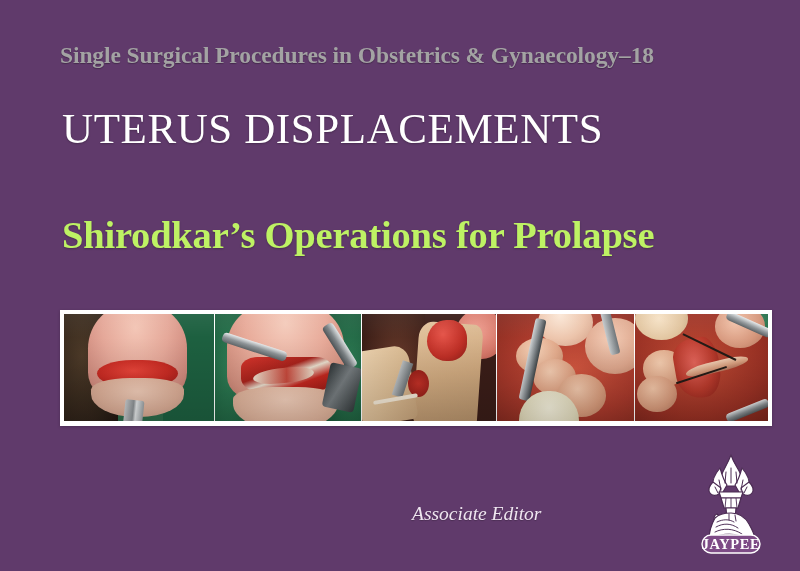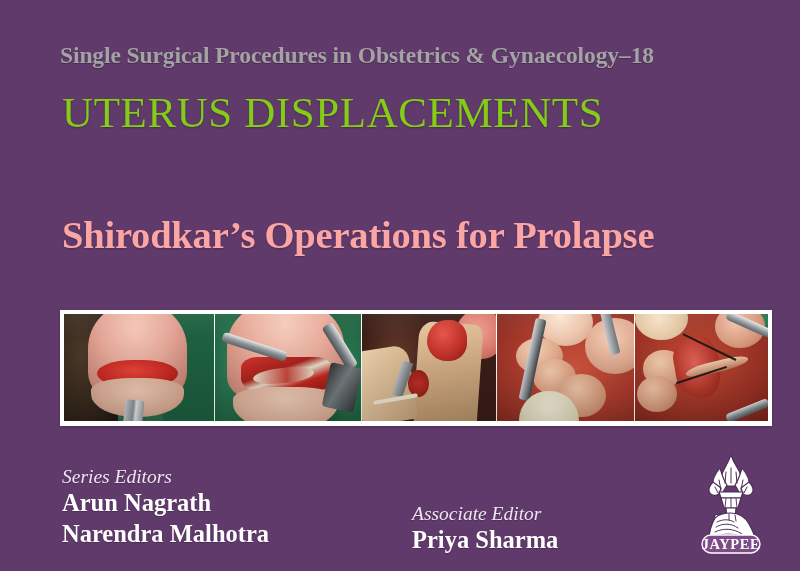--- a/index.html
+++ b/index.html
@@ -28,22 +28,22 @@
     font-size: 23.5px;
     letter-spacing: -0.1px;
     white-space: nowrap;
     text-shadow: 0 1px 1px rgba(0,0,0,0.28);
   }
 
   
   .title-main {
     position: absolute;
     left: 62px;
-    top: 88px;
-    color: #84cc16;
+    top: 104px;
+    color: #ffffff;
     font-size: 43px;
     font-weight: normal;
     letter-spacing: 0.6px;
     white-space: nowrap;
     text-shadow: 0 1px 2px rgba(0,0,0,0.25);
   }
   .title-sub1 {
     position: absolute;
     left: 62px;
     top: 172px;
@@ -51,21 +51,21 @@
     font-size: 31px;
     font-weight: bold;
     letter-spacing: 0px;
     white-space: nowrap;
     text-shadow: 0 1px 2px rgba(0,0,0,0.25);
   }
   .title-sub2 {
     position: absolute;
     left: 62px;
     top: 213px;
-    color: #fca5a5;
+    color: #bef264;
     font-size: 38.5px;
     font-weight: bold;
     letter-spacing: -0.2px;
     white-space: nowrap;
     text-shadow: 0 1px 2px rgba(0,0,0,0.25);
   }
 
   
   .photostrip {
     position: absolute;
@@ -330,29 +330,23 @@
         <div class="lay suture"></div>
         <div class="lay suture2"></div>
         <div class="lay scissorsA"></div>
         <div class="lay scissorsB"></div>
       </div>
 
     </div>
     <div class="strip-vignette"></div>
   </div>
 
-  <div class="series-editors-block">
-    <div class="cred-role">Series Editors</div>
-    <div class="cred-name">Arun Nagrath</div>
-    <div class="cred-name">Narendra Malhotra</div>
-  </div>
 
   <div class="assoc-block">
     <div class="cred-role">Associate Editor</div>
-    <div class="cred-name">Priya Sharma</div>
   </div>
 
   <div class="logo">
     <svg viewBox="0 0 72 104" xmlns="http://www.w3.org/2000/svg">
 
       <g fill="#ffffff" stroke="#4a2a52" stroke-width="1.1" stroke-linejoin="round">
         <path d="M36 3 C32 13 29 17 27 22 C25 27 26 31 29 34 L43 34 C46 31 47 26 45 21 C43 16 39 12 36 3 Z"></path>
         <path d="M25 16 C20 22 17 28 18 34 C19 39 23 41 28 40 L32 33 C29 29 27 23 25 16 Z"></path>
         <path d="M47 16 C52 22 55 28 54 34 C53 39 49 41 44 40 L40 33 C43 29 45 23 47 16 Z"></path>
         <path d="M18 30 C14 34 13 38 15 41 C17 44 21 44 24 42 L26 36 Z"></path>

